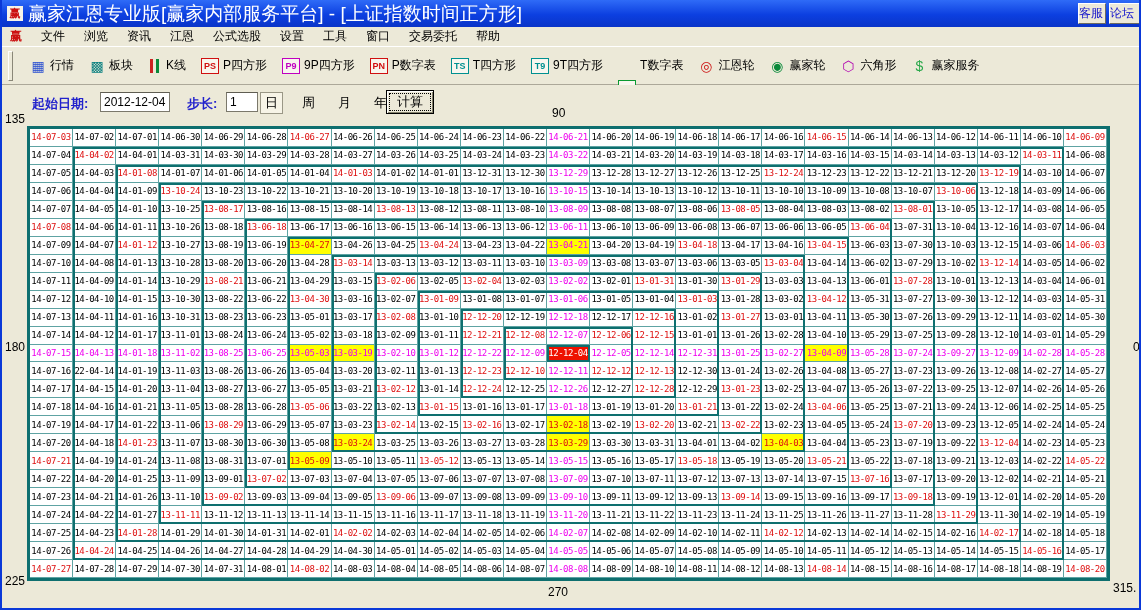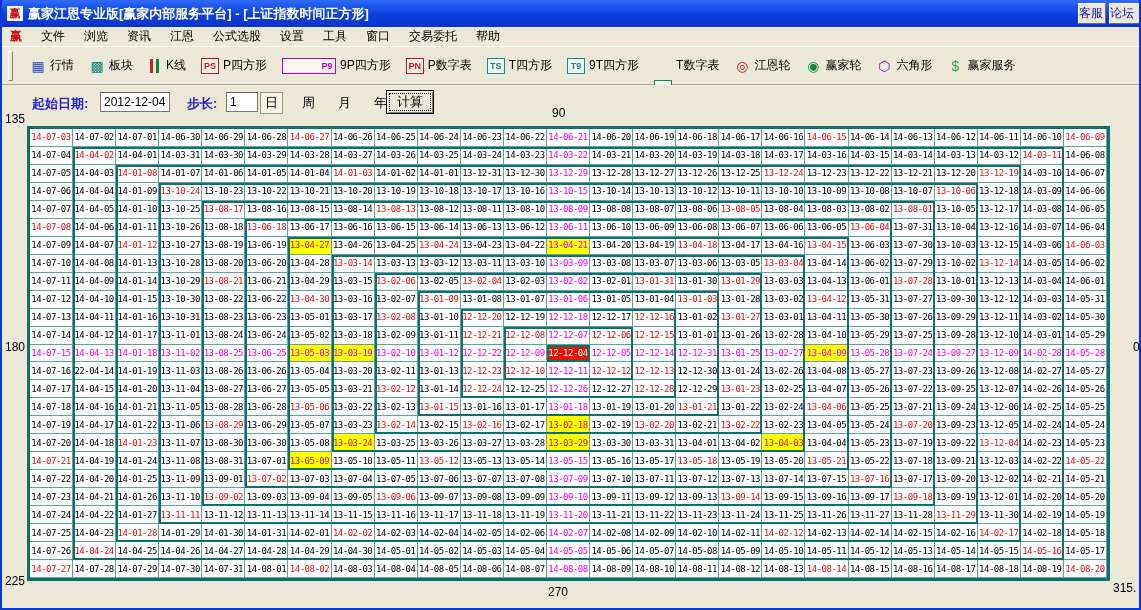--- a/index.html
+++ b/index.html
@@ -5,21 +5,21 @@
   html,body{margin:0;padding:0;}
   .window{position:relative;width:1141px;height:610px;background:#ece9d8;overflow:hidden;
           font-family:"Liberation Sans",sans-serif;box-sizing:border-box;
           border-left:2px solid #0a38d8;border-right:2px solid #0a38d8;border-bottom:2px solid #0a38d8;}
   
   .titlebar{position:absolute;left:0;top:0;width:100%;height:27px;
             background:linear-gradient(180deg,#2f6bf7 0%,#0c3fe0 55%,#0a34c8 100%);
             display:flex;align-items:center;padding-left:5px;box-sizing:border-box;}
   .logo{width:16px;height:15px;background:#f6f3ea;color:#cc1111;font-weight:bold;font-size:11px;
         line-height:15px;text-align:center;margin-right:5px;flex:0 0 auto;}
-  .title-text{color:#ffffff;font-weight:bold;font-size:13px;white-space:nowrap;}
+  .title-text{color:#ffffff;font-weight:normal;font-size:19px;white-space:nowrap;}
   .tb-btn{position:absolute;top:3px;height:21px;background:#ece9d8;border:1px solid #fff;
           border-right-color:#6d6a5e;border-bottom-color:#6d6a5e;color:#1111cc;font-size:12px;
           font-family:"Liberation Sans",sans-serif;padding:0;text-align:left;}
   
   .menubar{position:absolute;left:0;top:27px;width:100%;height:19px;display:flex;align-items:center;
            gap:19px;padding-left:8px;font-size:12px;box-sizing:border-box;background:#ece9d8;}
   .menu-logo{color:#cc1111;font-weight:bold;}
   .menu-item{color:#000;}
   
   .toolbar{position:absolute;left:0;top:46px;width:100%;height:39px;display:flex;align-items:center;
@@ -96,21 +96,21 @@
       </span>
       <span class="tool">
         <span class="ticon kline"></span>
         <span>K线</span>
       </span>
       <span class="tool">
         <span class="ticon boxed" style="color: rgb(208, 16, 16); border-color: rgb(208, 16, 16);">PS</span>
         <span>P四方形</span>
       </span>
       <span class="tool">
-        <span class="ticon boxed" style="color: rgb(192, 0, 192); border-color: rgb(192, 0, 192); padding-left: 36px;">P9</span>
+        <span class="ticon boxed" style="color: rgb(192, 0, 192); border-color: rgb(192, 0, 192);">P9</span>
         <span>9P四方形</span>
       </span>
       <span class="tool">
         <span class="ticon boxed" style="color: rgb(208, 16, 16); border-color: rgb(208, 16, 16);">PN</span>
         <span>P数字表</span>
       </span>
       <span class="tool">
         <span class="ticon boxed" style="color: rgb(0, 144, 144); border-color: rgb(0, 144, 144);">TS</span>
         <span>T四方形</span>
       </span>

